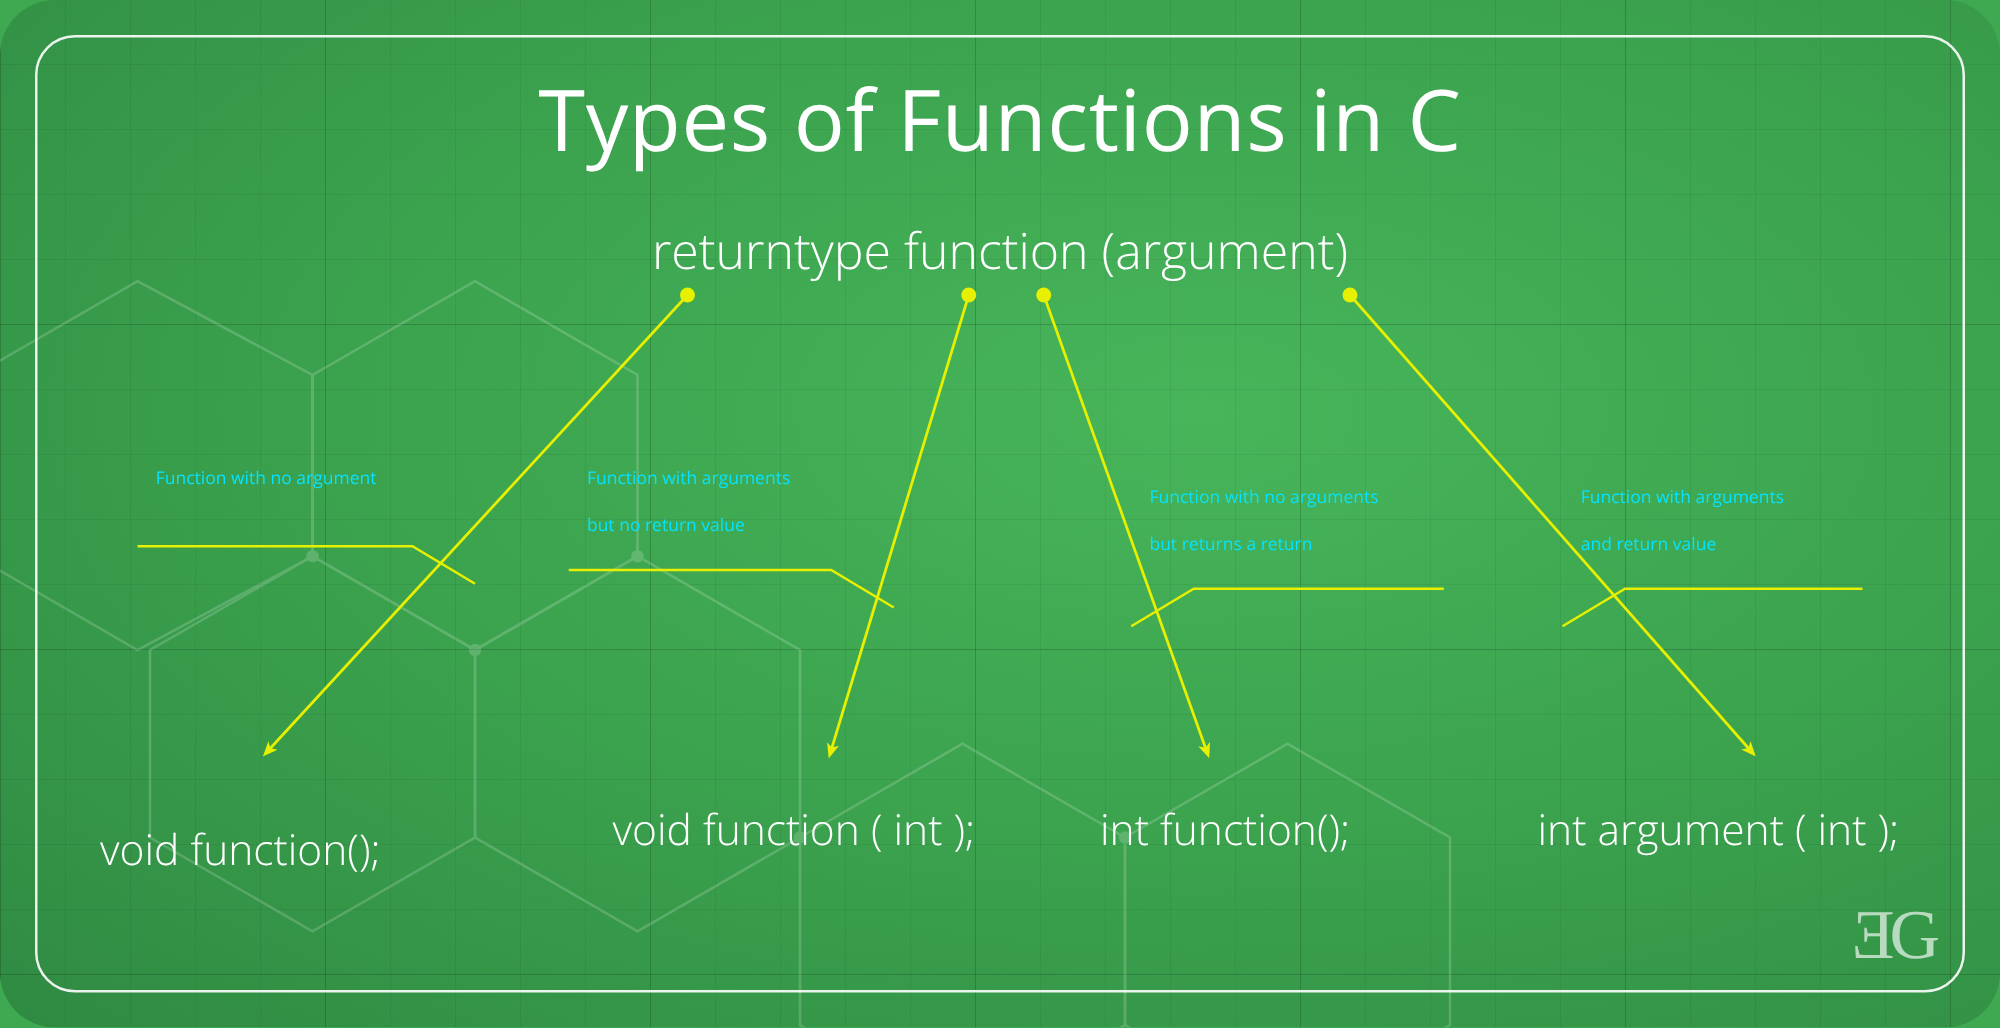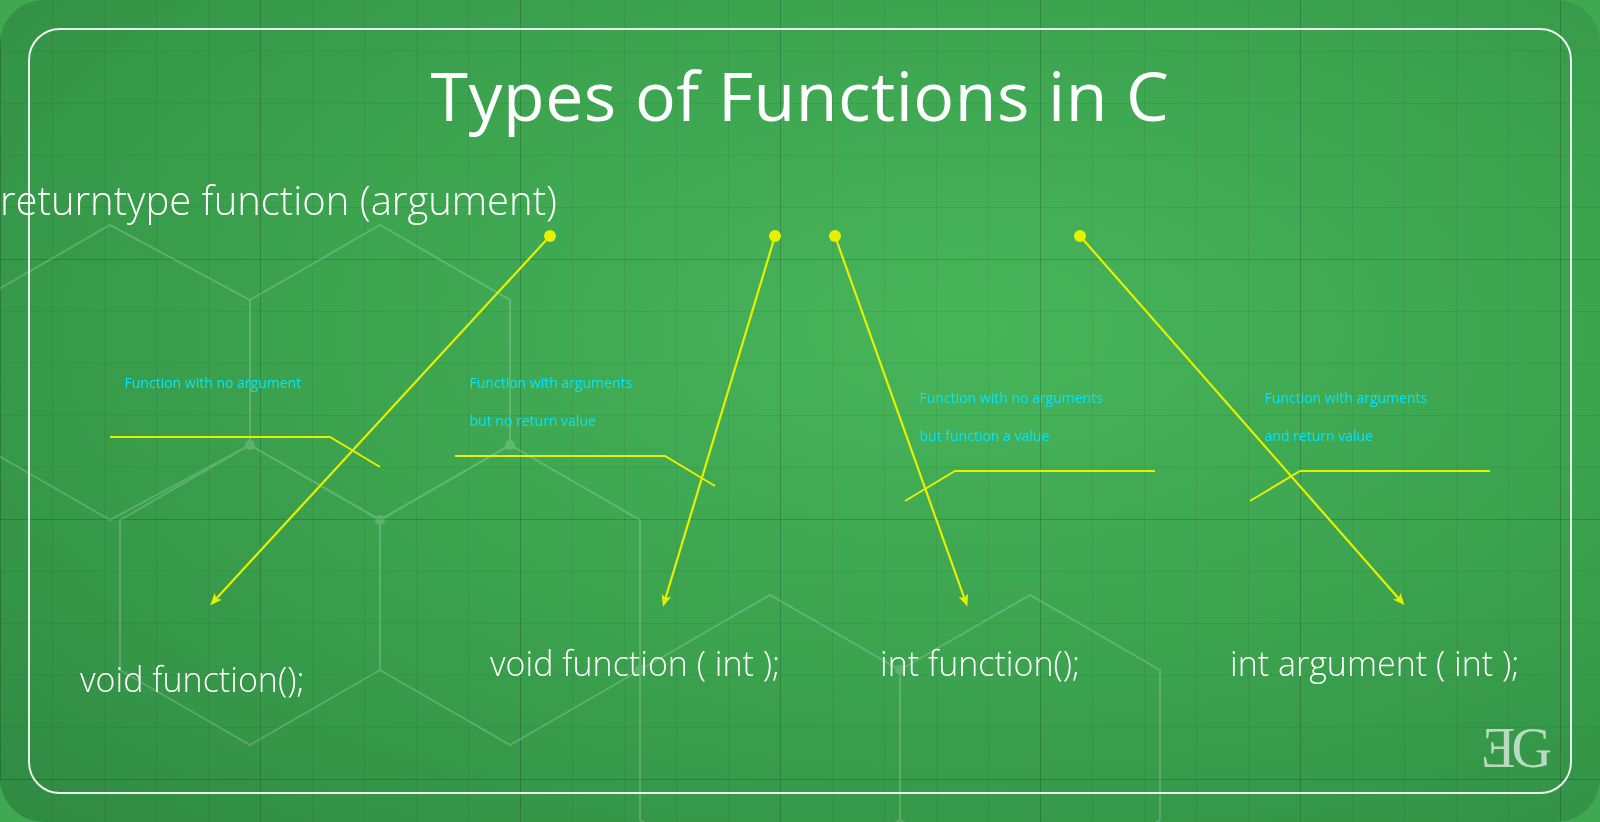--- a/index.html
+++ b/index.html
@@ -42,20 +42,21 @@
     text-align: center;
     color: #ffffff;
     font-size: 68px;
     font-weight: 400;
     letter-spacing: 0.5px;
   }
   .subtitle {
     position: absolute;
     top: 172px;
     left: 0; right: 0;
+    text-align: center;
     color: #ffffff;
     font-size: 40px;
     font-weight: 300;
   }
   .arrows {
     position: absolute;
     inset: 0;
     pointer-events: none;
   }
   .callout {
@@ -150,21 +151,21 @@
   <div class="callout" style="left:455px; top:355px; width:290px;">
     <span>Function with arguments</span><br>
     <span>but no return value</span>
     <svg width="320" height="40">
       <polyline points="0,4 210,4 260,34" fill="none" stroke="#e6f000" stroke-width="2"></polyline>
     </svg>
   </div>
 
   <div class="callout" style="left:905px; top:370px; width:300px;">
     <span>Function with no arguments</span><br>
-    <span>but function a value</span>
+    <span>but returns a return</span>
     <svg width="320" height="40">
       <polyline points="0,34 50,4 250,4" fill="none" stroke="#e6f000" stroke-width="2"></polyline>
     </svg>
   </div>
 
   <div class="callout" style="left:1250px; top:370px; width:290px;">
     <span>Function with arguments</span><br>
     <span>and return value</span>
     <svg width="320" height="40">
       <polyline points="0,34 50,4 240,4" fill="none" stroke="#e6f000" stroke-width="2"></polyline>

